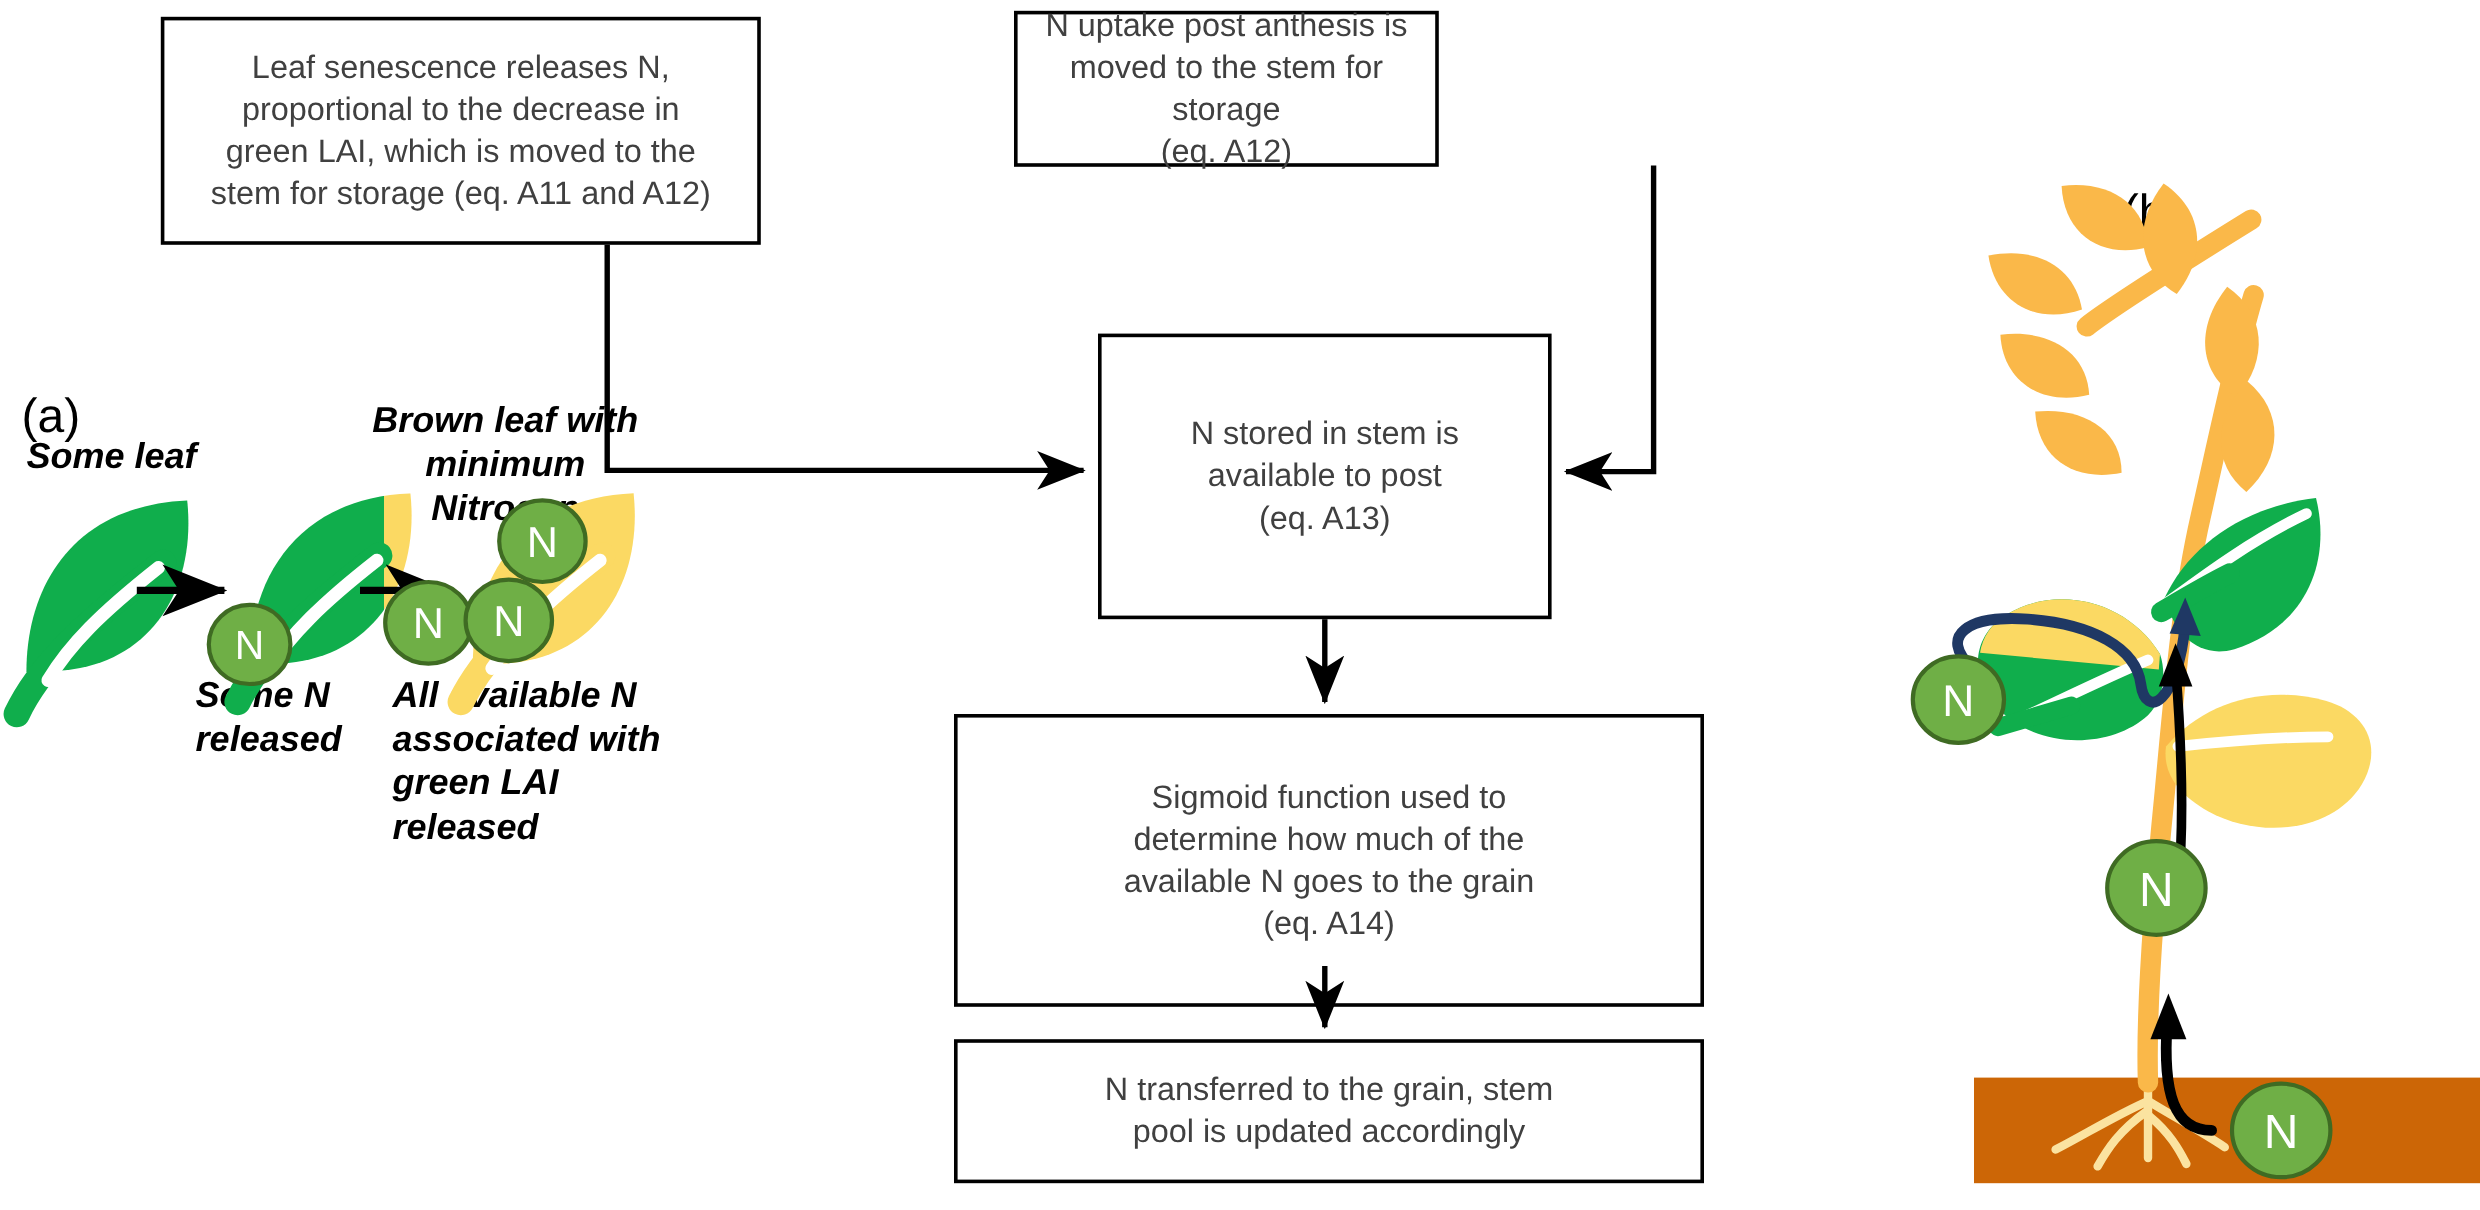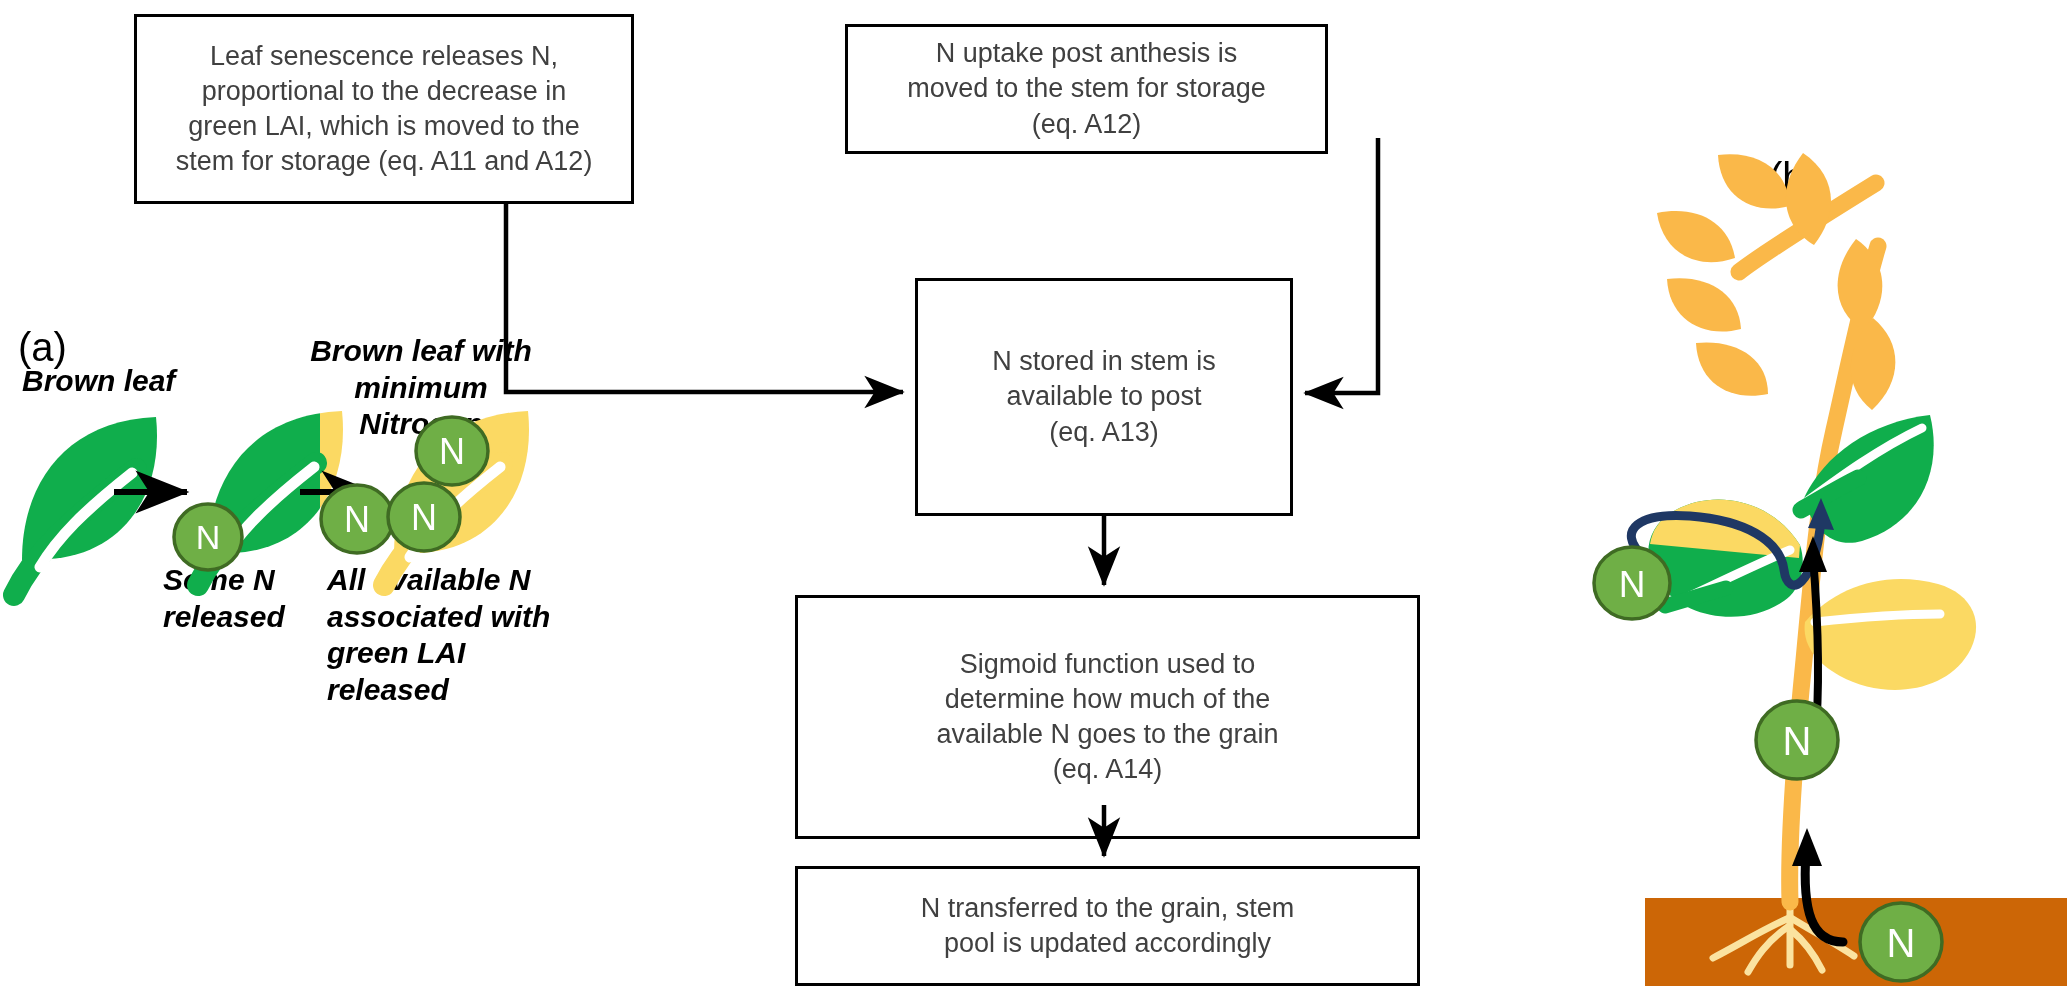--- a/index.html
+++ b/index.html
@@ -24,21 +24,21 @@
 
 <div id="stage">
 
   <div class="box" id="box0" style="left:134px;top:14px;width:500px;height:190px;">
     <div class="txt">Leaf senescence releases N,
 proportional to the decrease in
 green LAI, which is moved to the
 stem for storage (eq. A11 and A12)</div>
   </div>
 
-  <div class="box" id="box1" style="left:845px;top:24px;width:483px;height:130px;text-align:center;">
+  <div class="box" id="box1" style="left:845px;top:9px;width:354px;height:130px;text-align:center;">
     <div class="txt">N uptake post anthesis is
 moved to the stem for storage
 (eq. A12)</div>
   </div>
 
   <div class="box" id="box2" style="left:915px;top:278px;width:378px;height:238px;">
     <div class="txt">N stored in stem is
 available to post
 (eq. A13)</div>
   </div>
@@ -66,21 +66,21 @@
 
     <path d="M1378,138 L1378,393 L1305,393" fill="none" stroke="#000" stroke-width="4.5" marker-end="url(#ah)"></path>
 
     <path d="M1104,516 L1104,585" fill="none" stroke="#000" stroke-width="4.5" marker-end="url(#ah)"></path>
 
     <path d="M1104,805 L1104,856" fill="none" stroke="#000" stroke-width="4.5" marker-end="url(#ah)"></path>
   </svg>
 
   <div class="panel-label" style="left:18px;top:325px;">(a)</div>
 
-  <div class="ital" style="left:22px;top:363px;width:200px;">Brown leaf</div>
+  <div class="ital" style="left:22px;top:363px;width:200px;">Some leaf</div>
 
   <div class="ital ctr" style="left:296px;top:333px;width:250px;">Brown leaf with
 minimum Nitrogen</div>
 
   <div class="ital" style="left:163px;top:562px;width:180px;">Some N
 released</div>
 
   <div class="ital" style="left:327px;top:562px;width:250px;">All available N
 associated with
 green LAI released</div>

